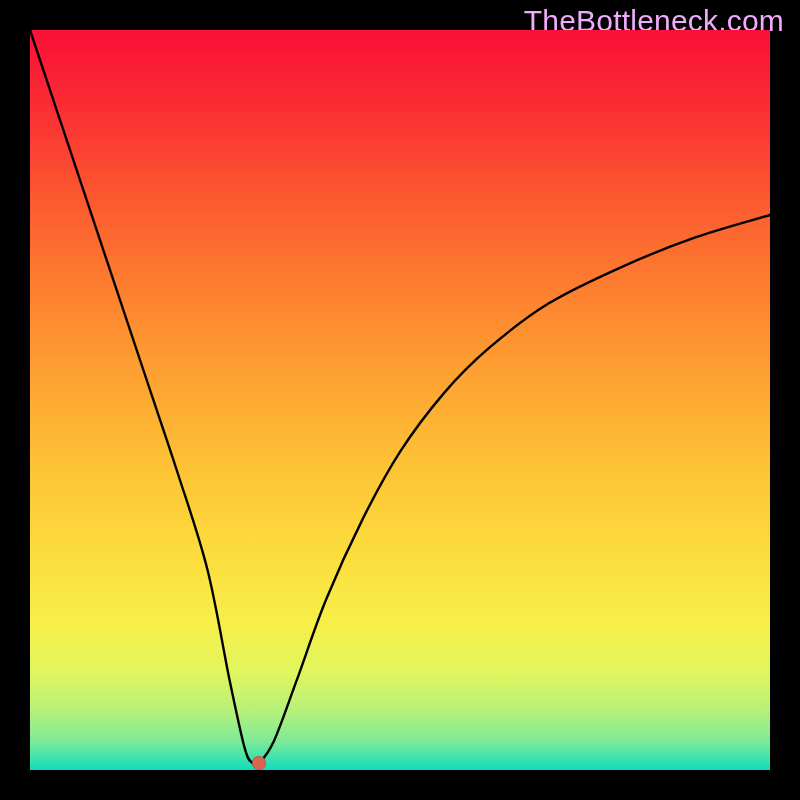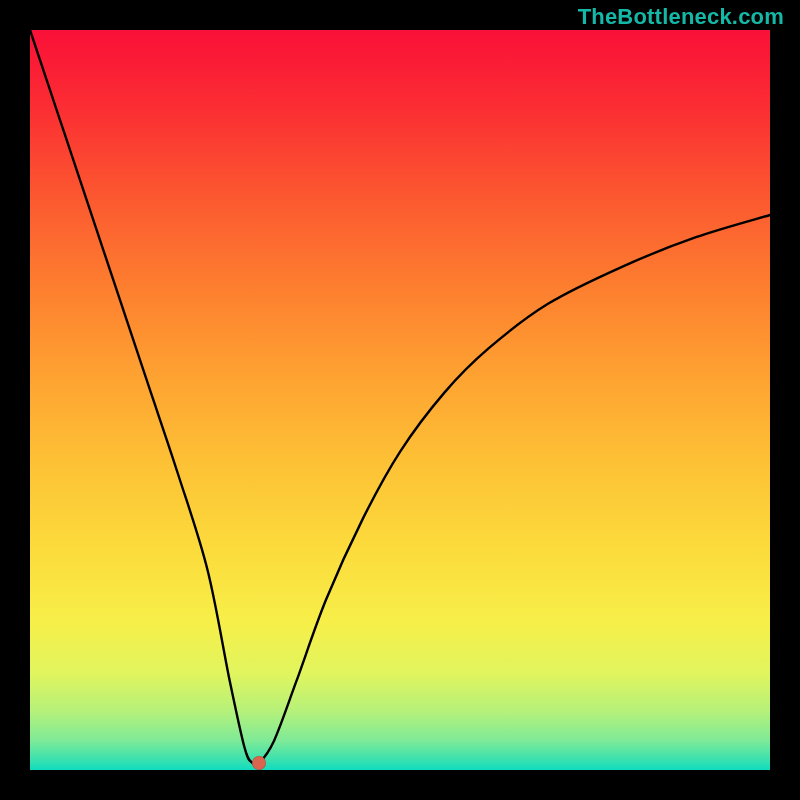--- a/index.html
+++ b/index.html
@@ -13,23 +13,23 @@
   .frame {
     position: relative;
     width: 800px;
     height: 800px;
     background: #000;
   }
   .watermark {
     position: absolute;
     top: 4px;
     right: 16px;
-    color: #14b8a6;
-    font-size: 22px;
-    font-weight: 700;
+    color: #f0abfc;
+    font-size: 30px;
+    font-weight: 400;
     letter-spacing: 0.2px;
     pointer-events: none;
   }
   .plot {
     position: absolute;
     left: 30px;
     top: 30px;
     width: 740px;
     height: 740px;
     background: linear-gradient(

